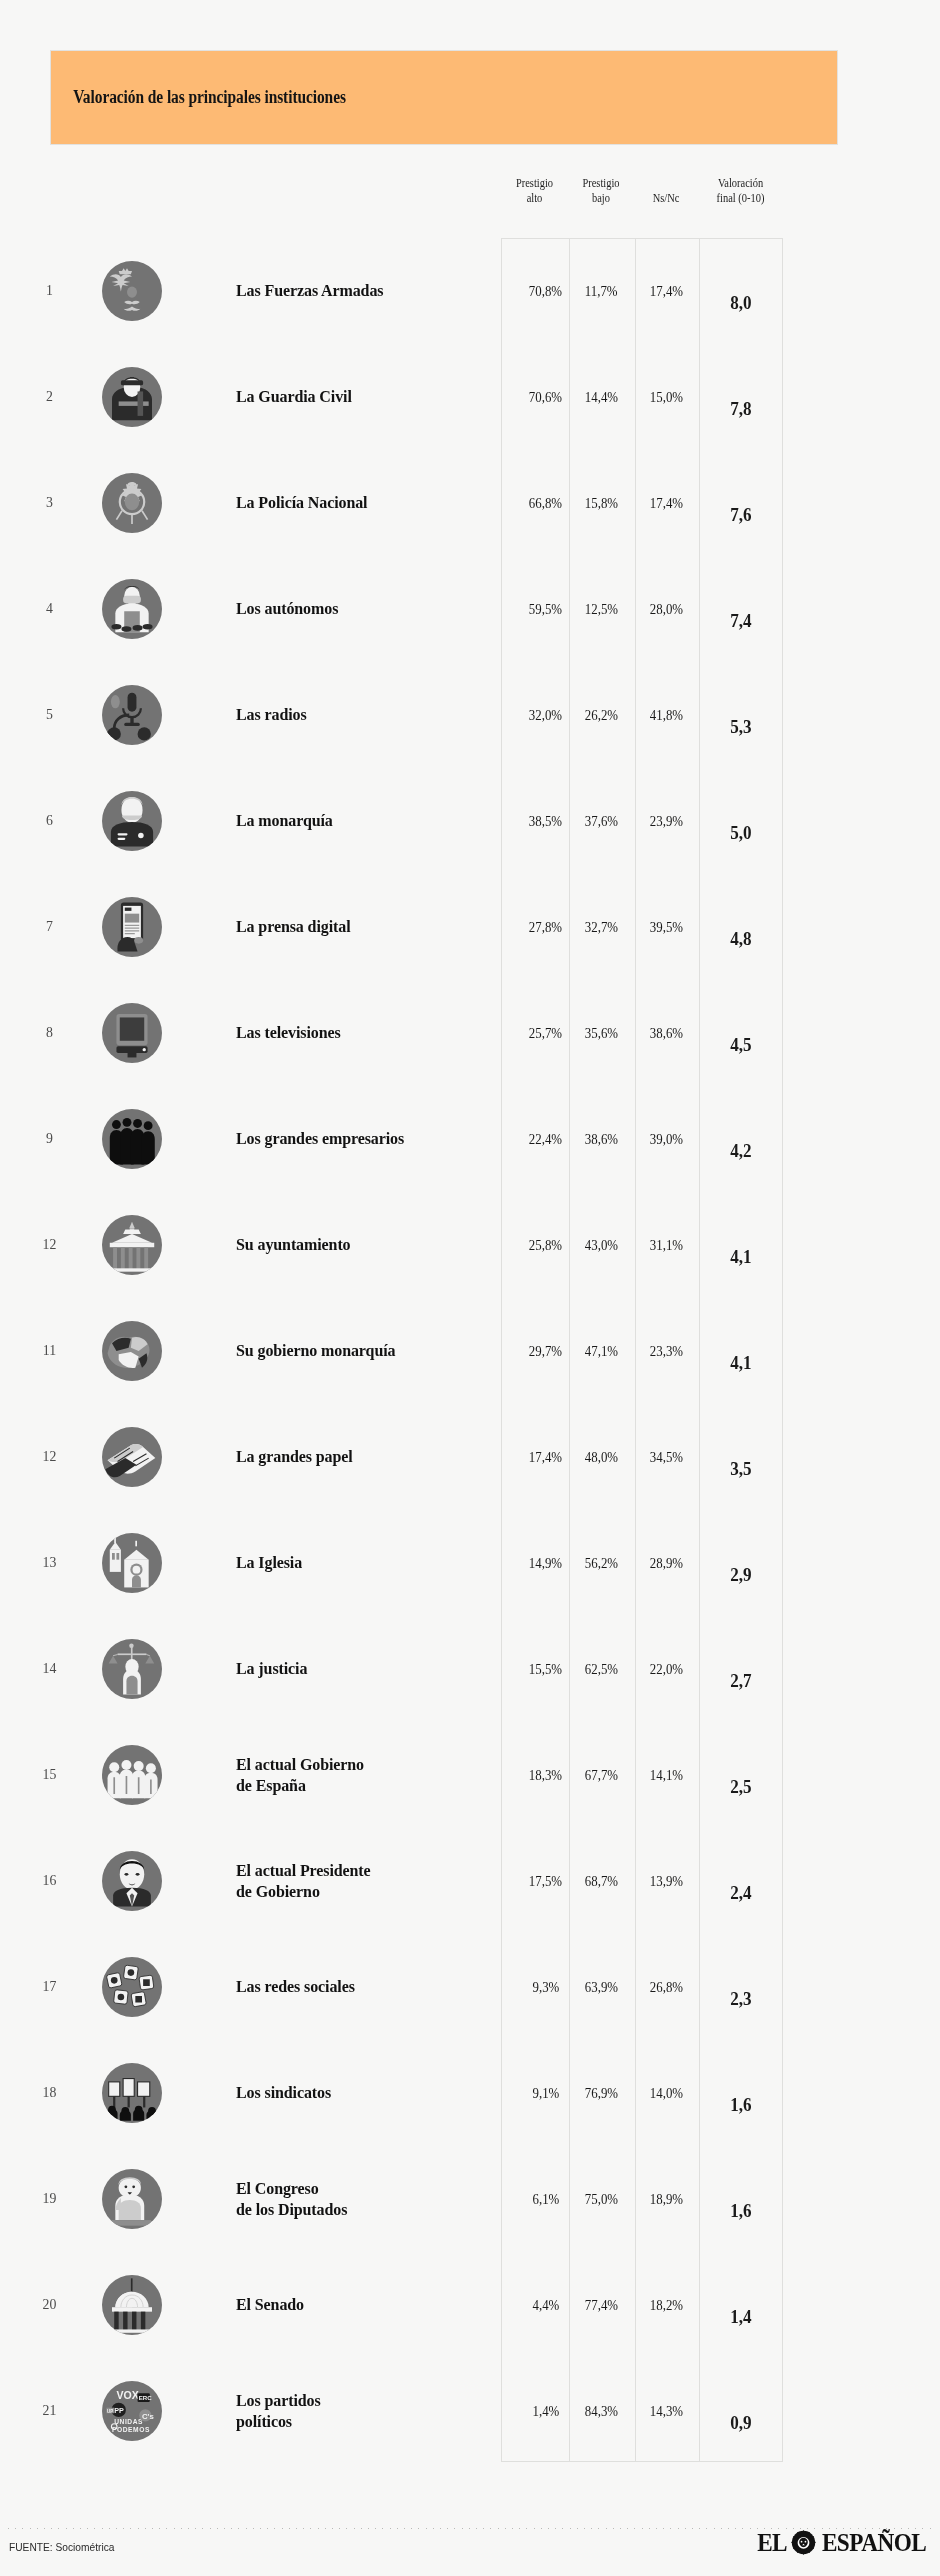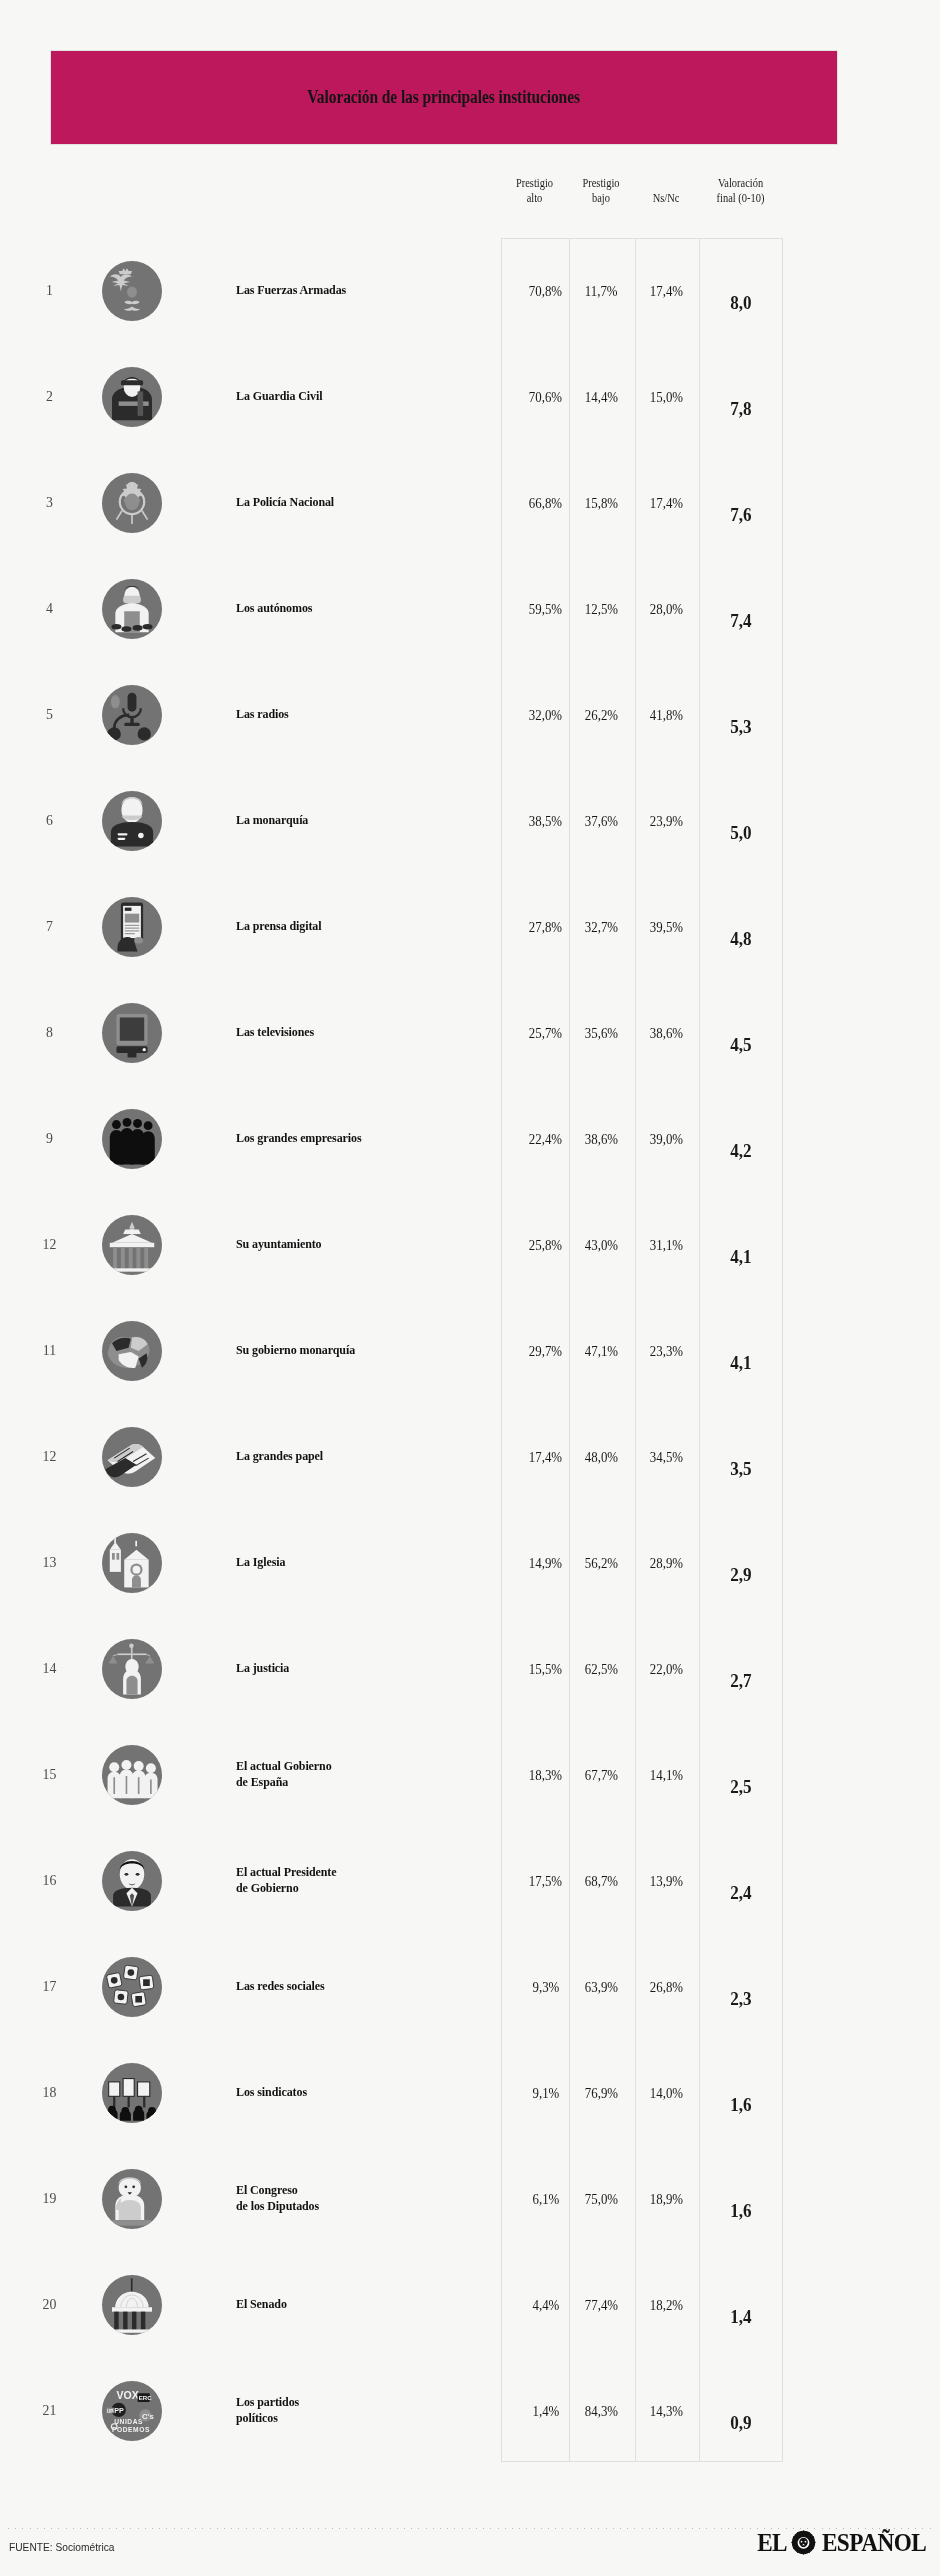--- a/index.html
+++ b/index.html
@@ -18,24 +18,23 @@
 
   
   #title-panel {
     position: absolute;
     left: 50px;
     top: 50px;
     width: 788px;
     height: 95px;
     box-sizing: border-box;
     border: 0.6px solid #e2e2e0;
-    background: #be185d;
+    background: #fdba74;
     display: flex;
     align-items: center;
-    justify-content: center;
   }
   #title-text {
     font-family: "Liberation Serif", "DejaVu Serif", serif;
     font-weight: bold;
     font-size: 18px;
     letter-spacing: -0.1px;
     color: #141414;
     transform: scaleX(0.86);
     transform-origin: center;
     white-space: nowrap;
@@ -128,21 +127,21 @@
   }
   .avatar svg { display: block; width: 60px; height: 60px; }
   .label {
     position: absolute;
     left: 236px;
     top: 50%;
     transform: translateY(-50%);
     width: 237px;
     font-family: "Liberation Serif", "DejaVu Serif", serif;
     font-weight: bold;
-    font-size: 12px;
+    font-size: 16px;
     line-height: 1.32;
     color: #121212;
     letter-spacing: -0.1px;
   }
   .cell {
     position: absolute;
     top: 50%;
     transform: translateY(-50%);
     text-align: center;
     font-family: "Liberation Serif", "DejaVu Serif", serif;

